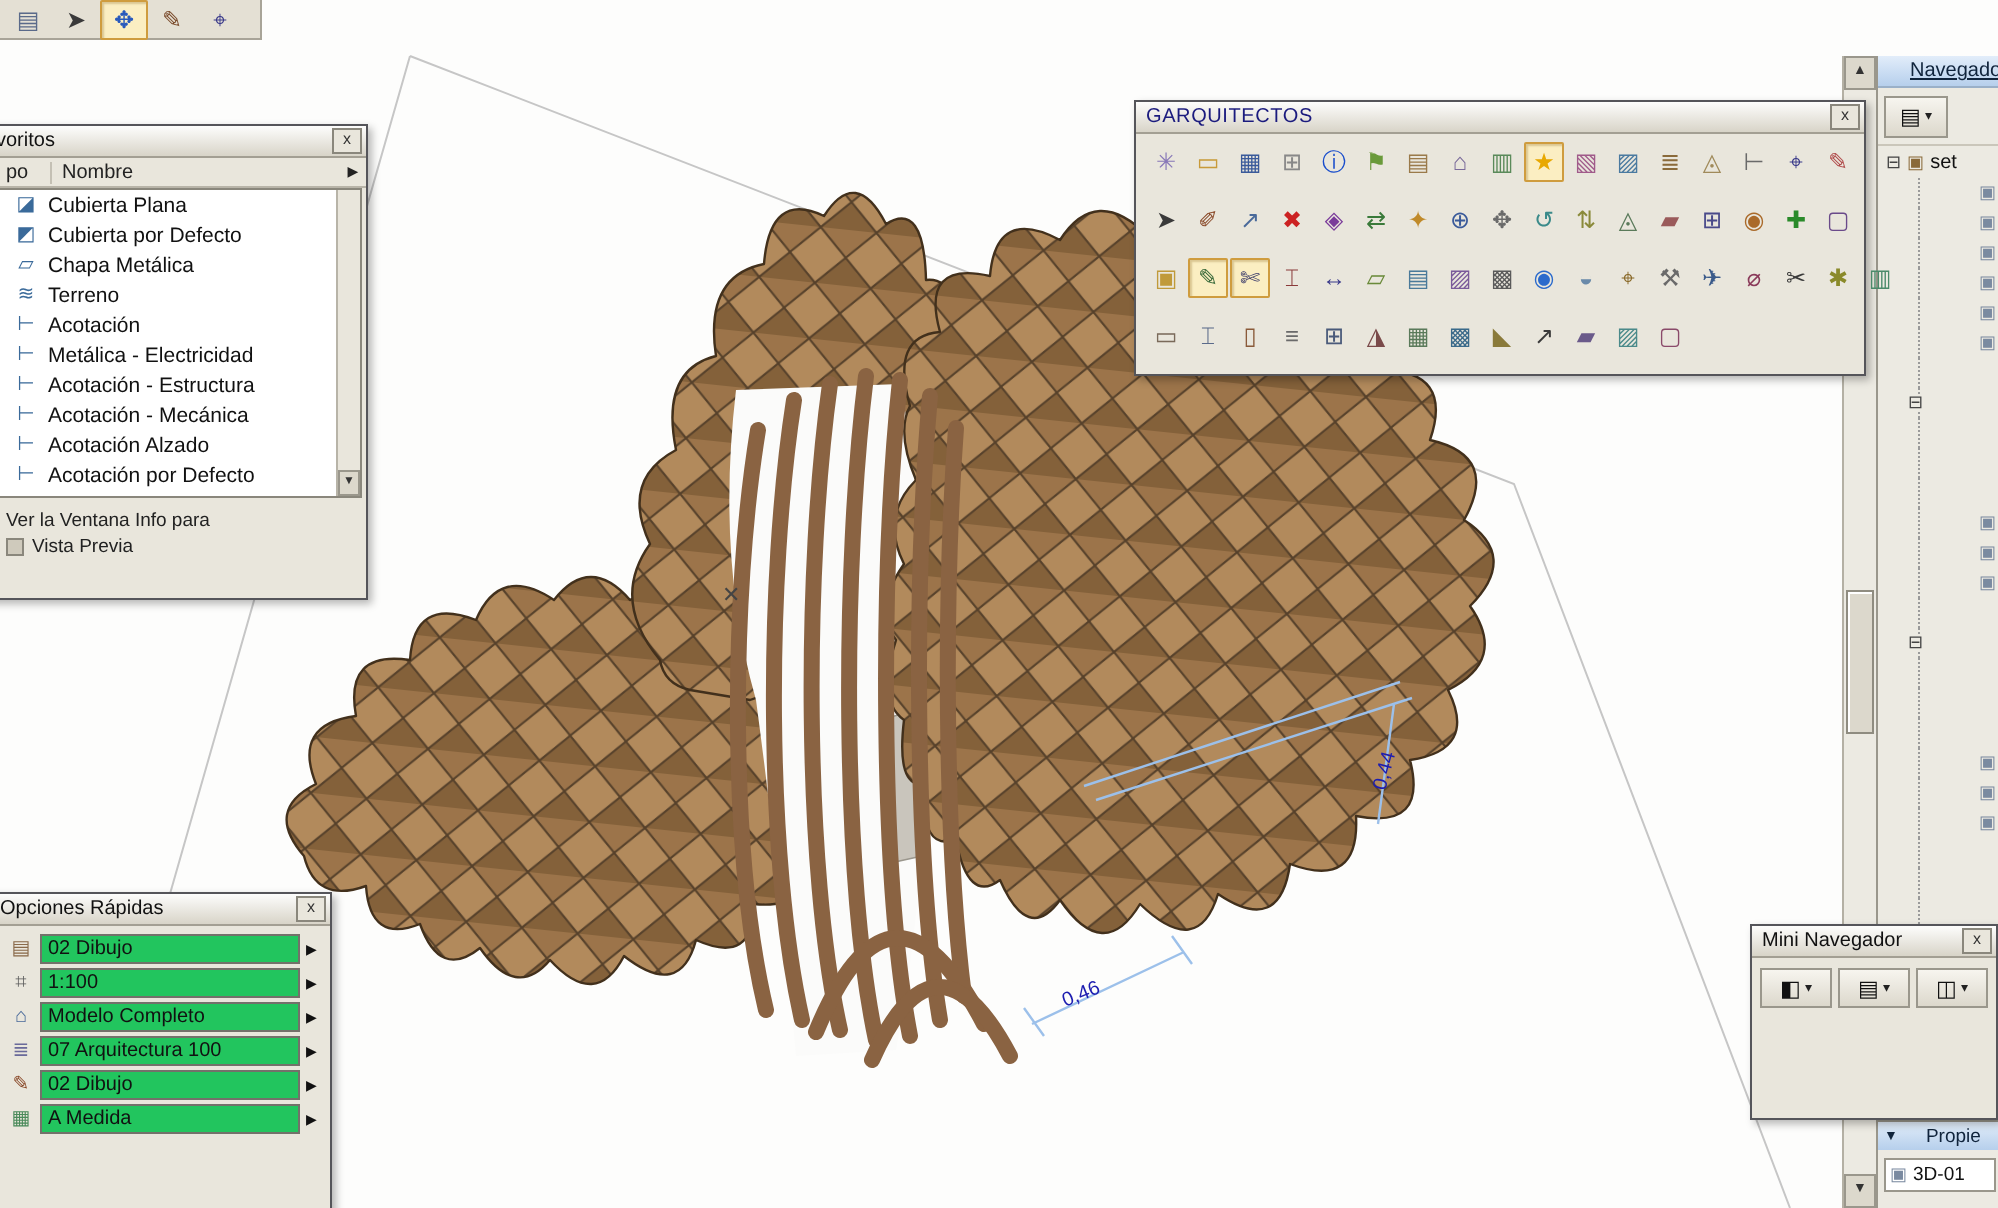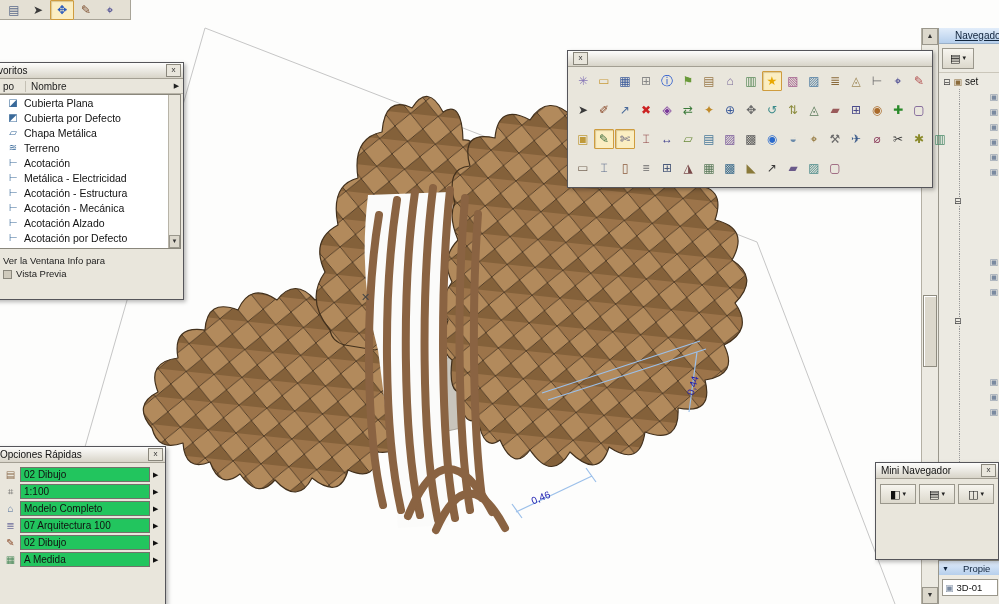--- a/index.html
+++ b/index.html
@@ -251,20 +251,21 @@
     </div>
   </div>
   <div class="fav-foot">
     <div>Ver la Ventana Info para</div>
     <div><span class="mini-swatch"></span><span>Vista Previa</span></div>
   </div>
 </div>
 
 <div id="garquitectos" class="palette garq">
   <div class="tb">
+    <span class="t">GARQUITECTOS</span>
     <span class="x">x</span>
   </div>
   <div class="garq-rows">
     <div class="garq-row">
 
     <span class="tool" style="color: rgb(136, 120, 184);">✳</span>
         <span class="tool" style="color: rgb(200, 154, 58);">▭</span>
         <span class="tool" style="color: rgb(58, 90, 154);">▦</span>
         <span class="tool" style="color: rgb(136, 136, 136);">⊞</span>
         <span class="tool" style="color: rgb(26, 78, 204);">ⓘ</span>

